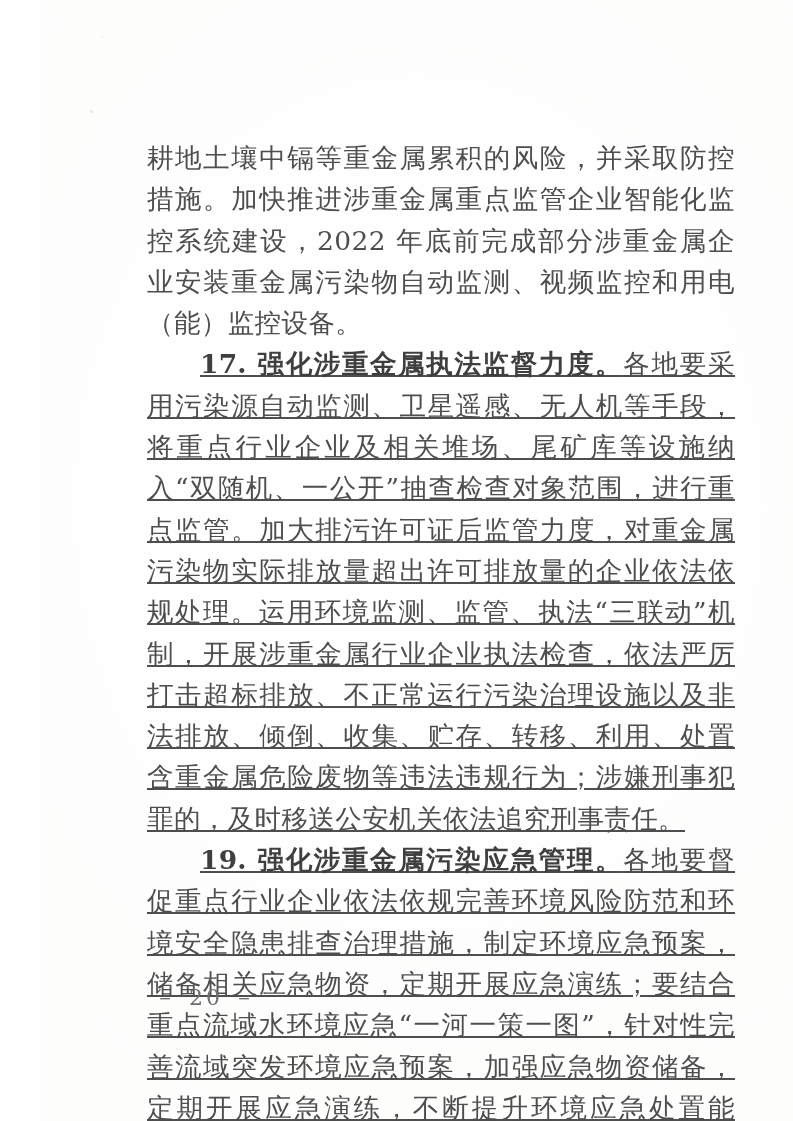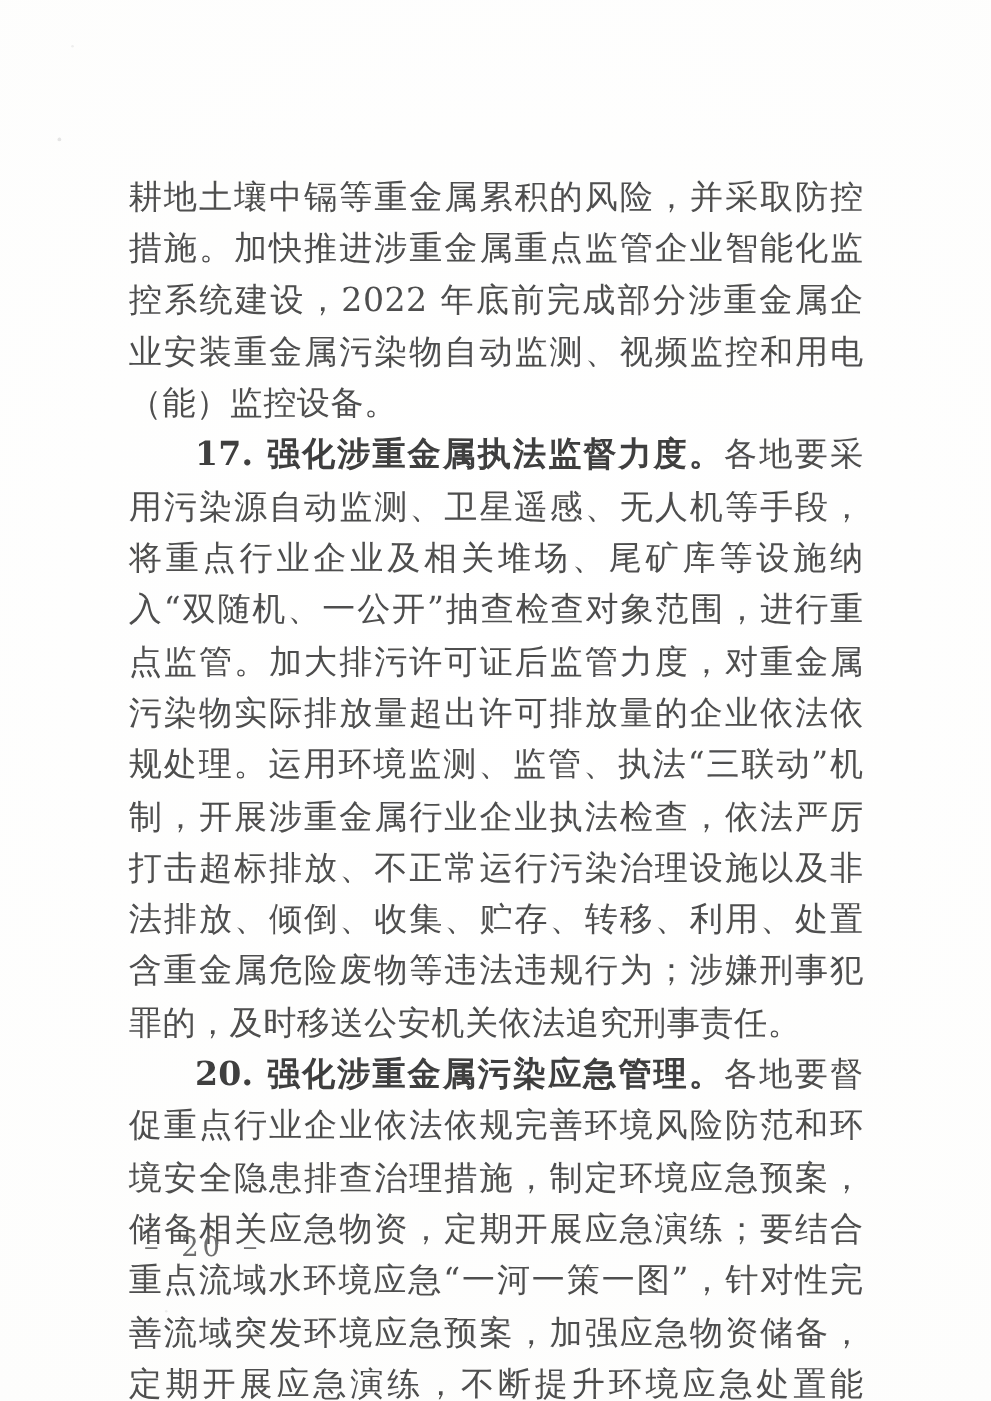--- a/index.html
+++ b/index.html
@@ -15,20 +15,21 @@
     overflow: hidden;
     position: relative;
   }
 
   
   .page {
     position: absolute;
     inset: 0;
     background:
       radial-gradient(ellipse 120% 100% at 50% 45%, #ffffff 0%, #fdfdfc 70%, #f8f8f6 100%);
+    margin-left: 44px;
   }
 
   .page-body {
     position: absolute;
     left: 103px;
     top: 137px;
     width: 588px;
   }
 
   .para {
@@ -43,20 +44,21 @@
     font-weight: 400;
     -webkit-font-smoothing: antialiased;
   }
 
   .para + .para {
     margin-top: 0;
   }
 
   .indent {
     text-indent: 2em;
+    text-decoration: underline;
   }
 
   .lead {
     font-weight: 700;
     color: #3f3f3f;
     letter-spacing: 0.2px;
   }
 
   .page-number {
     position: absolute;
@@ -93,20 +95,20 @@
 
     <p class="para">
       <span>耕地土壤中镉等重金属累积的风险，并采取防控措施。加快推进涉重金属重点监管企业智能化监控系统建设，2022 年底前完成部分涉重金属企业安装重金属污染物自动监测、视频监控和用电（能）监控设备。</span>
     </p>
 
     <p class="para indent">
       <span class="lead">17. 强化涉重金属执法监督力度。</span><span>各地要采用污染源自动监测、卫星遥感、无人机等手段，将重点行业企业及相关堆场、尾矿库等设施纳入“双随机、一公开”抽查检查对象范围，进行重点监管。加大排污许可证后监管力度，对重金属污染物实际排放量超出许可排放量的企业依法依规处理。运用环境监测、监管、执法“三联动”机制，开展涉重金属行业企业执法检查，依法严厉打击超标排放、不正常运行污染治理设施以及非法排放、倾倒、收集、贮存、转移、利用、处置含重金属危险废物等违法违规行为；涉嫌刑事犯罪的，及时移送公安机关依法追究刑事责任。</span>
     </p>
 
     <p class="para indent">
-      <span class="lead">20. 强化涉重金属污染应急管理。</span><span>各地要督促重点行业企业依法依规完善环境风险防范和环境安全隐患排查治理措施，制定环境应急预案，储备相关应急物资，定期开展应急演练；要结合重点流域水环境应急“一河一策一图”，针对性完善流域突发环境应急预案，加强应急物资储备，定期开展应急演练，不断提升环境应急处置能力。</span>
+      <span class="lead">19. 强化涉重金属污染应急管理。</span><span>各地要督促重点行业企业依法依规完善环境风险防范和环境安全隐患排查治理措施，制定环境应急预案，储备相关应急物资，定期开展应急演练；要结合重点流域水环境应急“一河一策一图”，针对性完善流域突发环境应急预案，加强应急物资储备，定期开展应急演练，不断提升环境应急处置能力。</span>
     </p>
 
   </div>
 
   <div class="page-number">－ 20 －</div>
 
 </div>
 
 </body></html>

